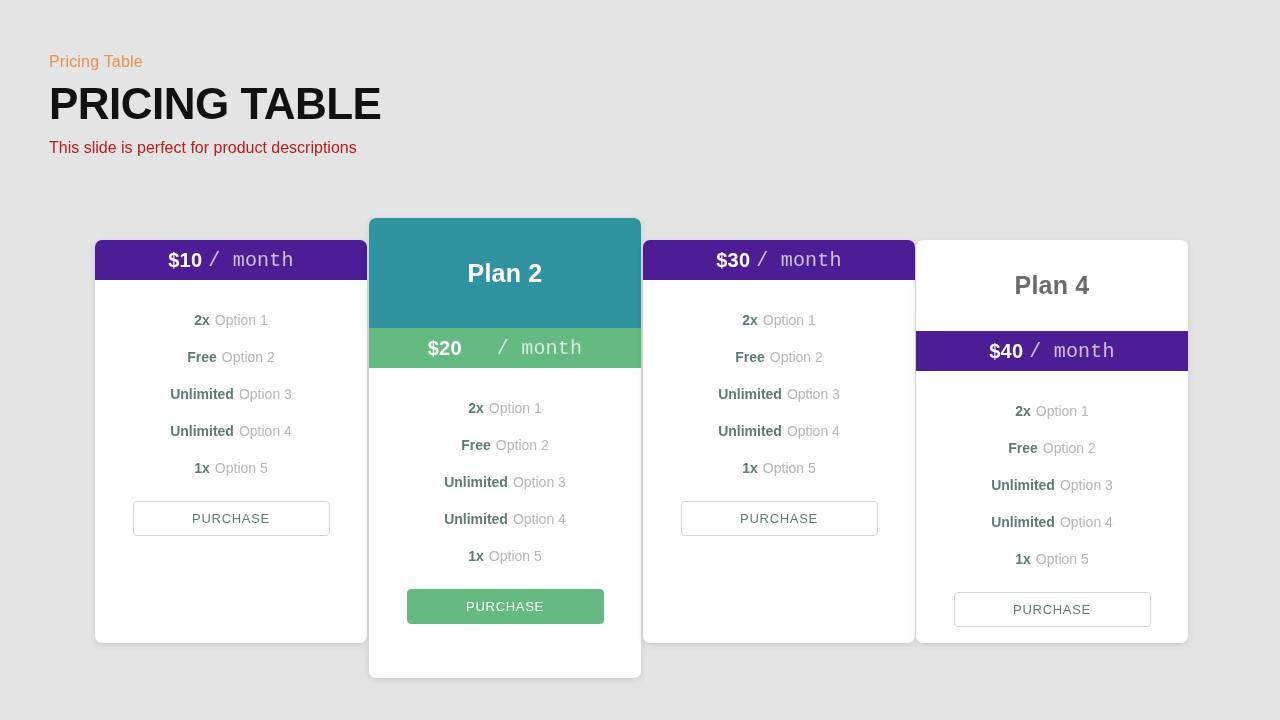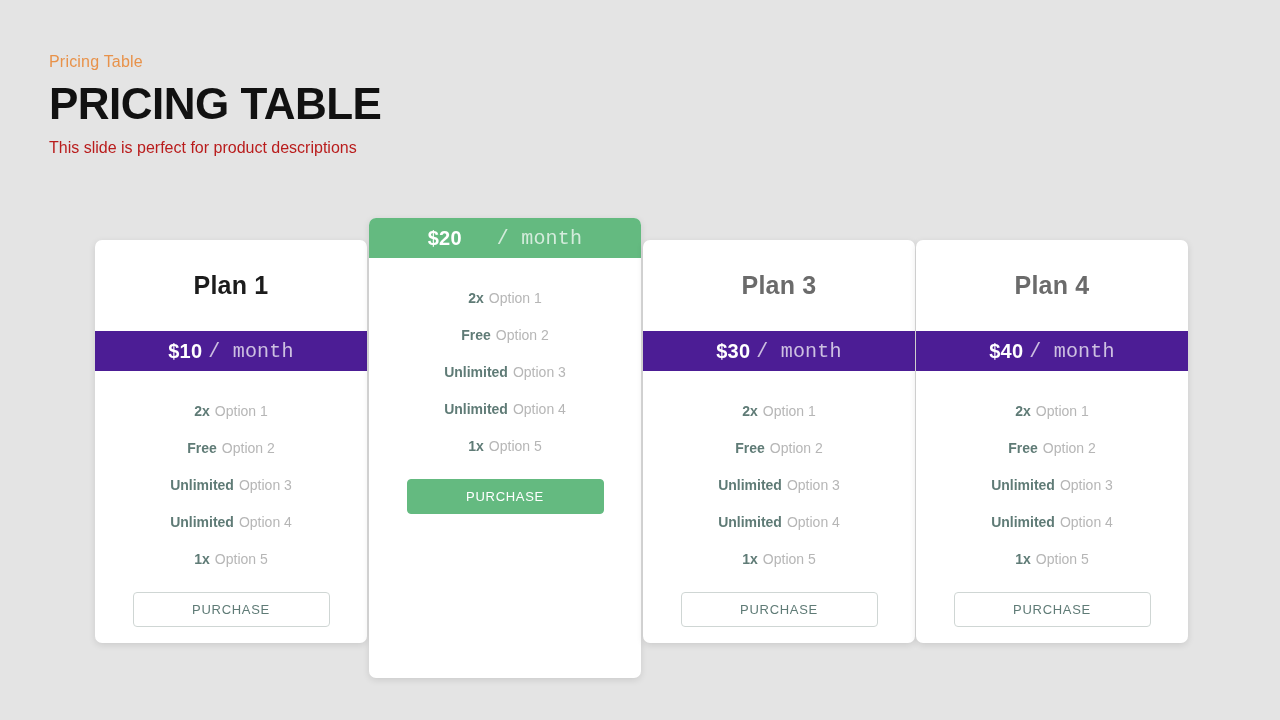--- a/index.html
+++ b/index.html
@@ -104,55 +104,55 @@
 
   <div class="header">
     <div class="eyebrow">Pricing Table</div>
     <div class="title">PRICING TABLE</div>
     <div class="subtitle">This slide is perfect for product descriptions</div>
   </div>
 
   <div class="cards">
 
     <div class="card c0">
+      <div class="price-bar">
+        <span class="price-amount">$10</span>
+        <span class="price-period">/ month</span>
+      </div>
+      <div class="features">
+        <div class="feature">
+          <span class="f-qty">2x</span>
+          <span class="f-label">Option 1</span>
+        </div>
+        <div class="feature">
+          <span class="f-qty">Free</span>
+          <span class="f-label">Option 2</span>
+        </div>
+        <div class="feature">
+          <span class="f-qty">Unlimited</span>
+          <span class="f-label">Option 3</span>
+        </div>
+        <div class="feature">
+          <span class="f-qty">Unlimited</span>
+          <span class="f-label">Option 4</span>
+        </div>
+        <div class="feature">
+          <span class="f-qty">1x</span>
+          <span class="f-label">Option 5</span>
+        </div>
+      </div>
+      <div class="btn-wrap">
+        <div class="btn">PURCHASE</div>
+      </div>
+    </div>
+
+    <div class="card c1">
       <div class="plan-head">
-        <div class="plan-name">Plan 1</div>
-      </div>
-      <div class="price-bar">
-        <span class="price-amount">$10</span>
-        <span class="price-period">/ month</span>
-      </div>
-      <div class="features">
-        <div class="feature">
-          <span class="f-qty">2x</span>
-          <span class="f-label">Option 1</span>
-        </div>
-        <div class="feature">
-          <span class="f-qty">Free</span>
-          <span class="f-label">Option 2</span>
-        </div>
-        <div class="feature">
-          <span class="f-qty">Unlimited</span>
-          <span class="f-label">Option 3</span>
-        </div>
-        <div class="feature">
-          <span class="f-qty">Unlimited</span>
-          <span class="f-label">Option 4</span>
-        </div>
-        <div class="feature">
-          <span class="f-qty">1x</span>
-          <span class="f-label">Option 5</span>
-        </div>
-      </div>
-      <div class="btn-wrap">
-        <div class="btn">PURCHASE</div>
-      </div>
-    </div>
-
-    <div class="card c1">
+        <div class="plan-name">Plan 2</div>
+      </div>
       <div class="price-bar">
         <span class="price-amount">$20</span>
         <span class="price-period">/ month</span>
       </div>
       <div class="features">
         <div class="feature">
           <span class="f-qty">2x</span>
           <span class="f-label">Option 1</span>
         </div>
         <div class="feature">
@@ -171,23 +171,20 @@
           <span class="f-qty">1x</span>
           <span class="f-label">Option 5</span>
         </div>
       </div>
       <div class="btn-wrap">
         <div class="btn">PURCHASE</div>
       </div>
     </div>
 
     <div class="card c2">
-      <div class="plan-head">
-        <div class="plan-name">Plan 3</div>
-      </div>
       <div class="price-bar">
         <span class="price-amount">$30</span>
         <span class="price-period">/ month</span>
       </div>
       <div class="features">
         <div class="feature">
           <span class="f-qty">2x</span>
           <span class="f-label">Option 1</span>
         </div>
         <div class="feature">

